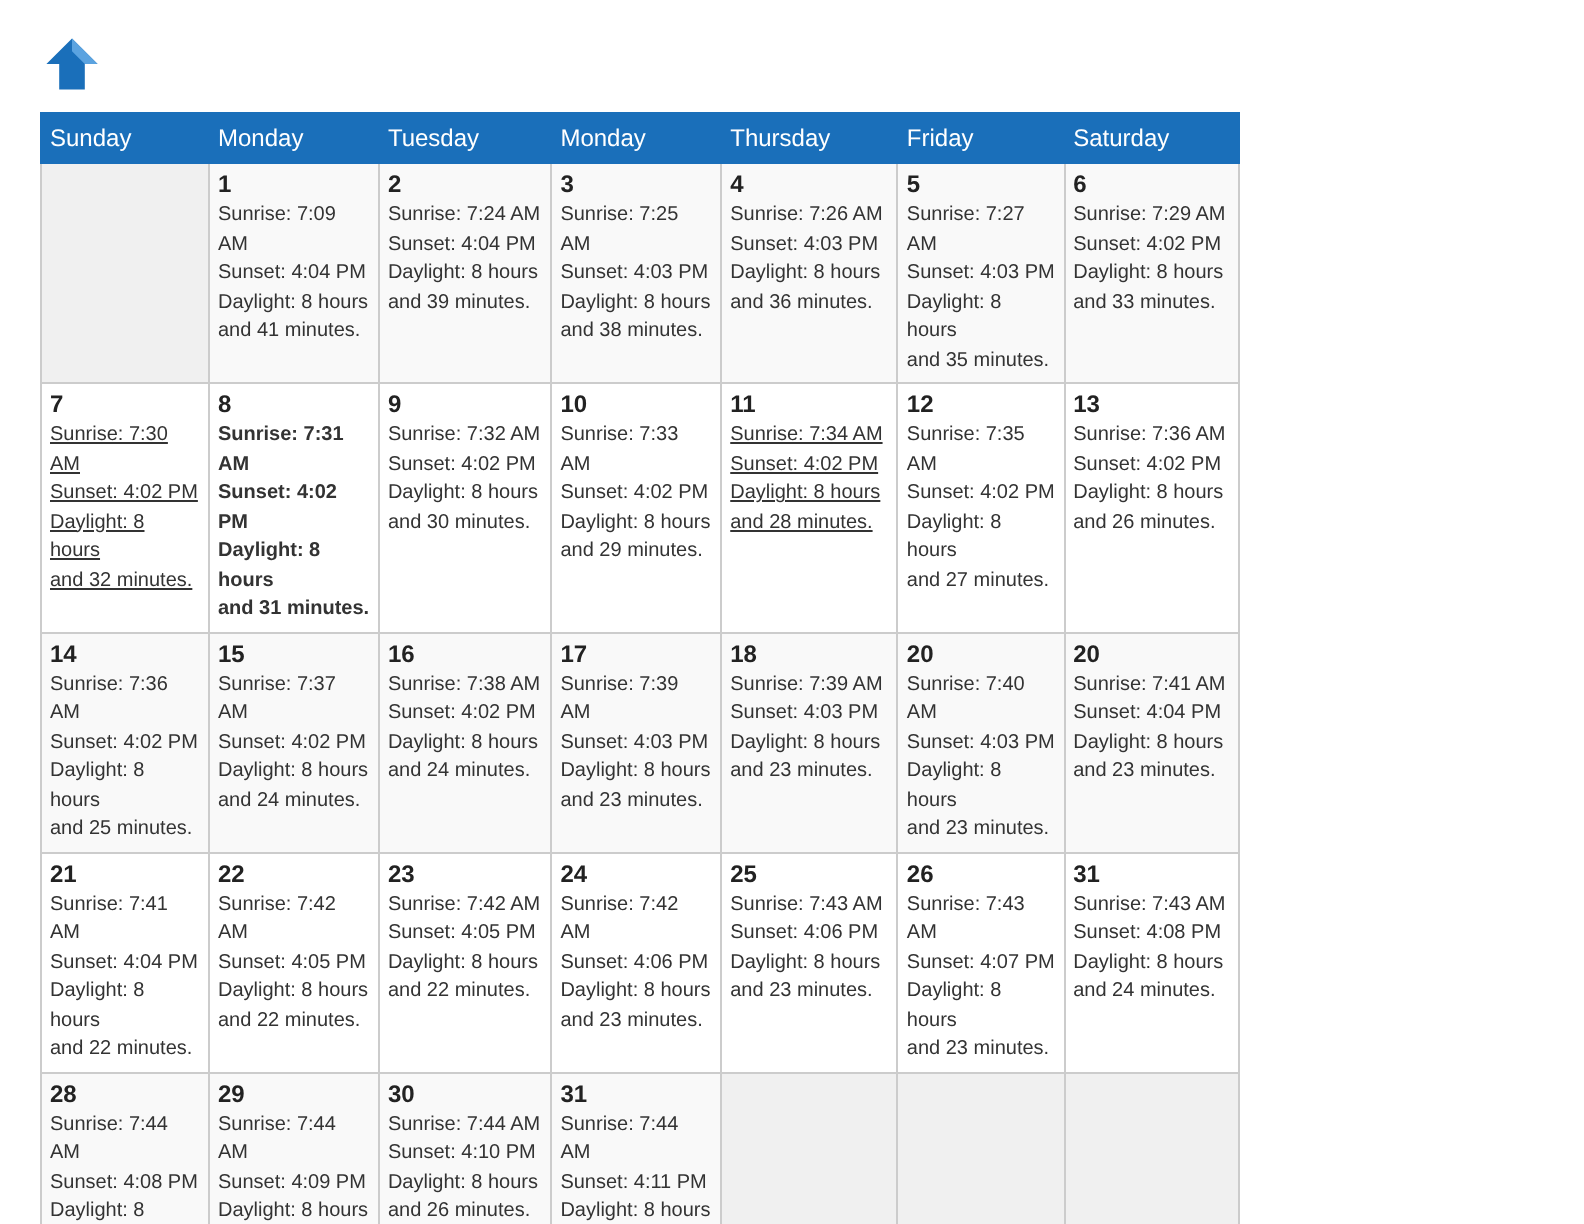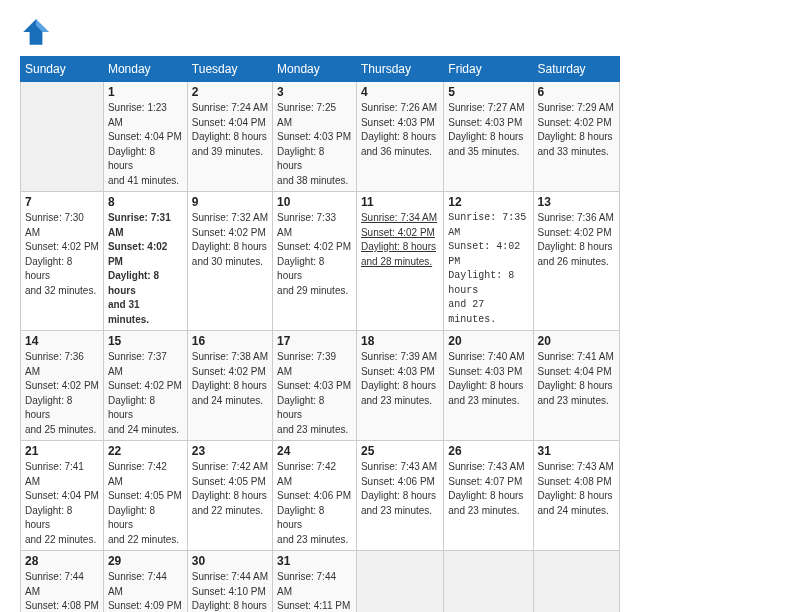--- a/index.html
+++ b/index.html
@@ -127,21 +127,21 @@
           <th>Thursday</th>
           <th>Friday</th>
           <th>Saturday</th>
         </tr>
     </thead>
     <tbody id="calendar-body">
     <tr>
           <td class="empty-cell"></td>
           <td>
             <span class="day-num">1</span>
-            <div class="day-info" style="white-space: pre-line;">Sunrise: 1:23 AM
+            <div class="day-info" style="white-space: pre-line;">Sunrise: 7:09 AM
 Sunset: 4:04 PM
 Daylight: 8 hours
 and 41 minutes.</div>
           </td>
           <td>
             <span class="day-num">2</span>
             <div class="day-info" style="white-space: pre-line;">Sunrise: 7:24 AM
 Sunset: 4:04 PM
 Daylight: 8 hours
 and 39 minutes.</div>
@@ -171,21 +171,21 @@
             <span class="day-num">6</span>
             <div class="day-info" style="white-space: pre-line;">Sunrise: 7:29 AM
 Sunset: 4:02 PM
 Daylight: 8 hours
 and 33 minutes.</div>
           </td>
         </tr>
         <tr>
           <td>
             <span class="day-num">7</span>
-            <div class="day-info" style="white-space: pre-line;">Sunrise: 7:30 AM
+            <div class="day-info" style="white-space: pre-line; text-decoration: underline;">Sunrise: 7:30 AM
 Sunset: 4:02 PM
 Daylight: 8 hours
 and 32 minutes.</div>
           </td>
           <td>
             <span class="day-num">8</span>
             <div class="day-info" style="white-space: pre-line; font-weight: bold;">Sunrise: 7:31 AM
 Sunset: 4:02 PM
 Daylight: 8 hours
 and 31 minutes.</div>
@@ -206,21 +206,21 @@
           </td>
           <td>
             <span class="day-num">11</span>
             <div class="day-info" style="white-space: pre-line; text-decoration: underline;">Sunrise: 7:34 AM
 Sunset: 4:02 PM
 Daylight: 8 hours
 and 28 minutes.</div>
           </td>
           <td>
             <span class="day-num">12</span>
-            <div class="day-info" style="white-space: pre-line; font-family: Liberation Mono, monospace;">Sunrise: 7:35 AM
+            <div class="day-info" style="white-space: pre-line;">Sunrise: 7:35 AM
 Sunset: 4:02 PM
 Daylight: 8 hours
 and 27 minutes.</div>
           </td>
           <td>
             <span class="day-num">13</span>
             <div class="day-info" style="white-space: pre-line;">Sunrise: 7:36 AM
 Sunset: 4:02 PM
 Daylight: 8 hours
 and 26 minutes.</div>

